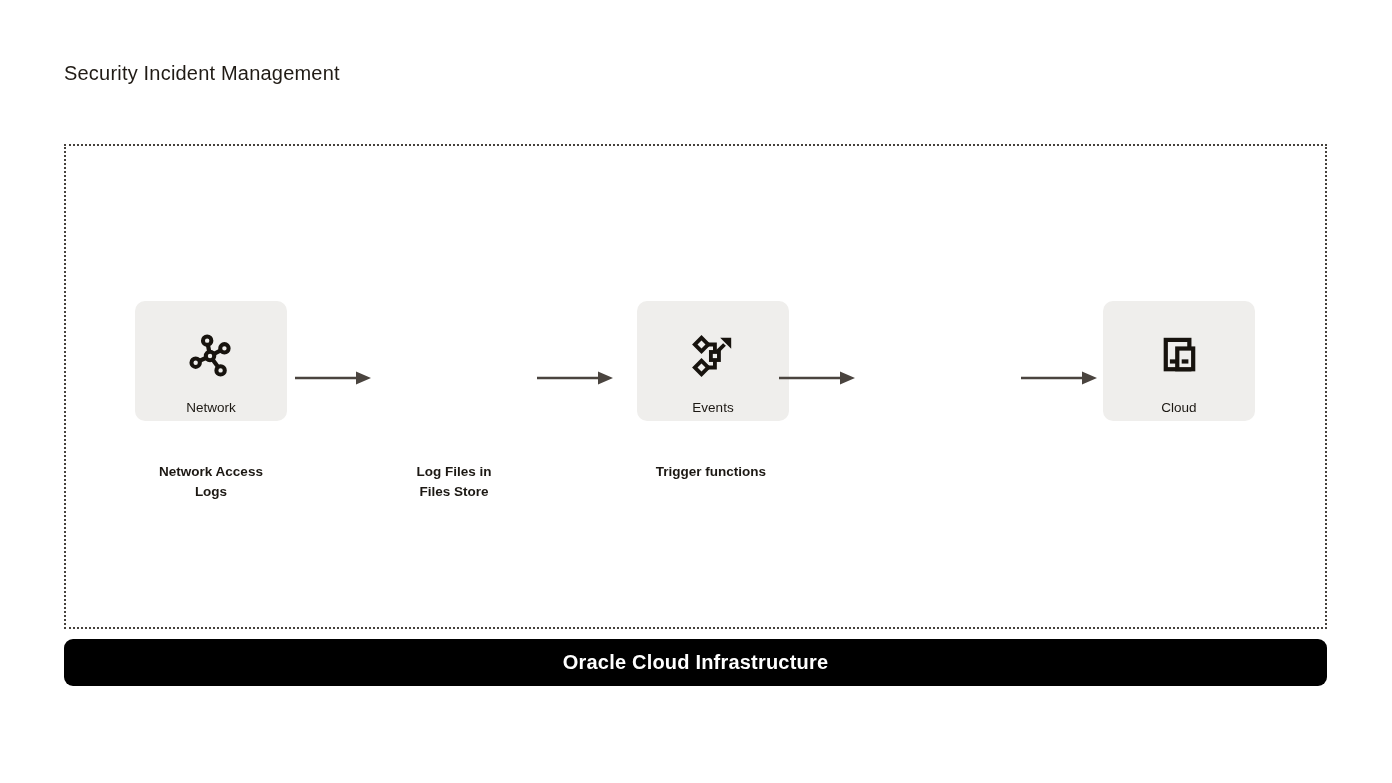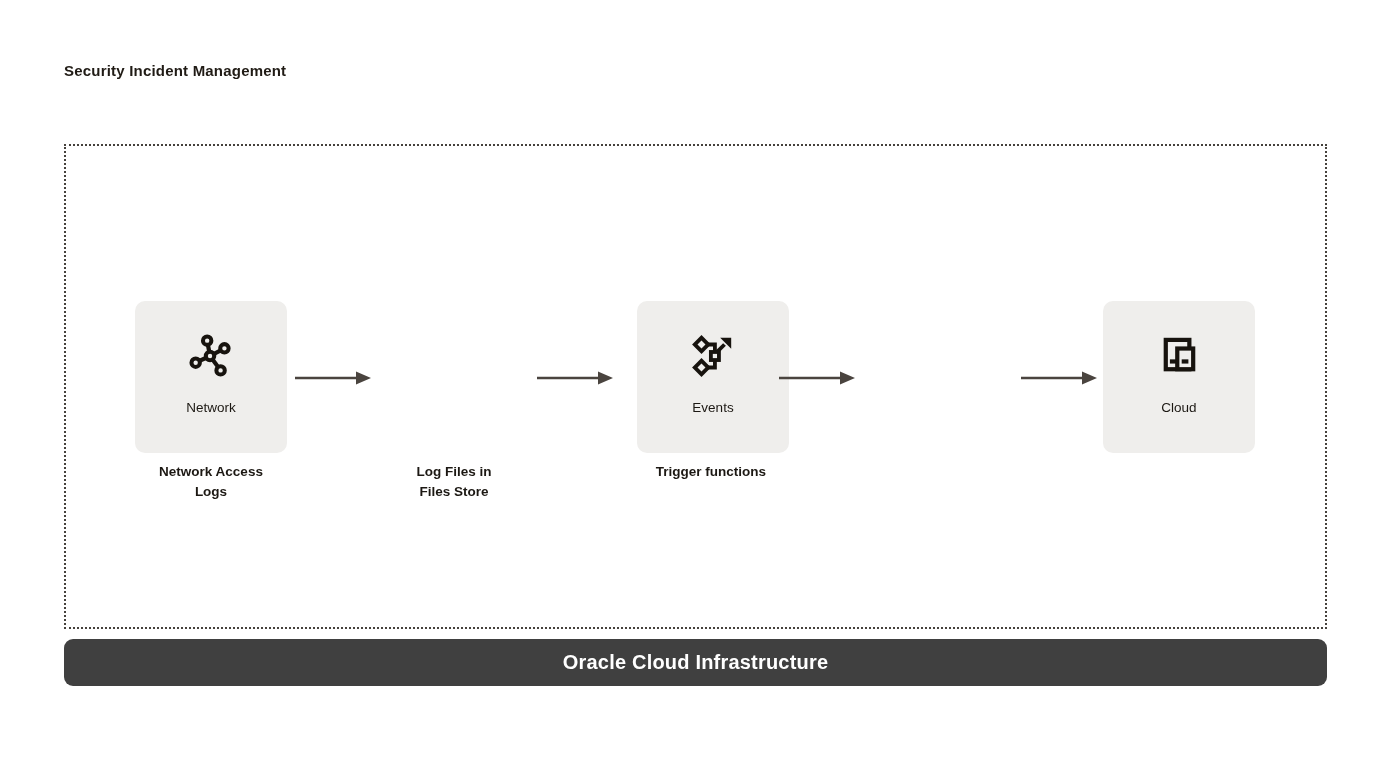--- a/index.html
+++ b/index.html
@@ -8,38 +8,38 @@
     width: 1392px;
     height: 783px;
     background: #ffffff;
     font-family: "Liberation Sans", sans-serif;
     overflow: hidden;
   }
   .title {
     position: absolute;
     left: 64px;
     top: 62px;
-    font-size: 15px;
-    font-weight: 700;
+    font-size: 20px;
+    font-weight: 400;
     color: #201b15;
     letter-spacing: 0.2px;
   }
   .boundary {
     position: absolute;
     left: 64px;
     top: 144px;
     width: 1259px;
     height: 481px;
     border: 2px dotted #45413c;
   }
   .node {
     position: absolute;
     top: 301px;
     width: 152px;
-    height: 152px;
+    height: 120px;
     background: #efeeec;
     border-radius: 10px;
     display: flex;
     flex-direction: column;
     align-items: center;
   }
   .node svg { margin-top: 32px; display: block; }
   .node-label {
     margin-top: 21px;
     font-size: 13.5px;
@@ -69,21 +69,21 @@
   .c1 { left: -9px; }
   .c2 { left: 234px; }
   .c3 { left: 491px; }
   .c4 { left: 838px; }
   .footer-bar {
     position: absolute;
     left: 64px;
     top: 639px;
     width: 1263px;
     height: 47px;
-    background: #404040;
+    background: #000000;
     border-radius: 9px;
     display: flex;
     align-items: center;
     justify-content: center;
     color: #ffffff;
     font-size: 20px;
     font-weight: 700;
     letter-spacing: 0.2px;
   }
 </style>

